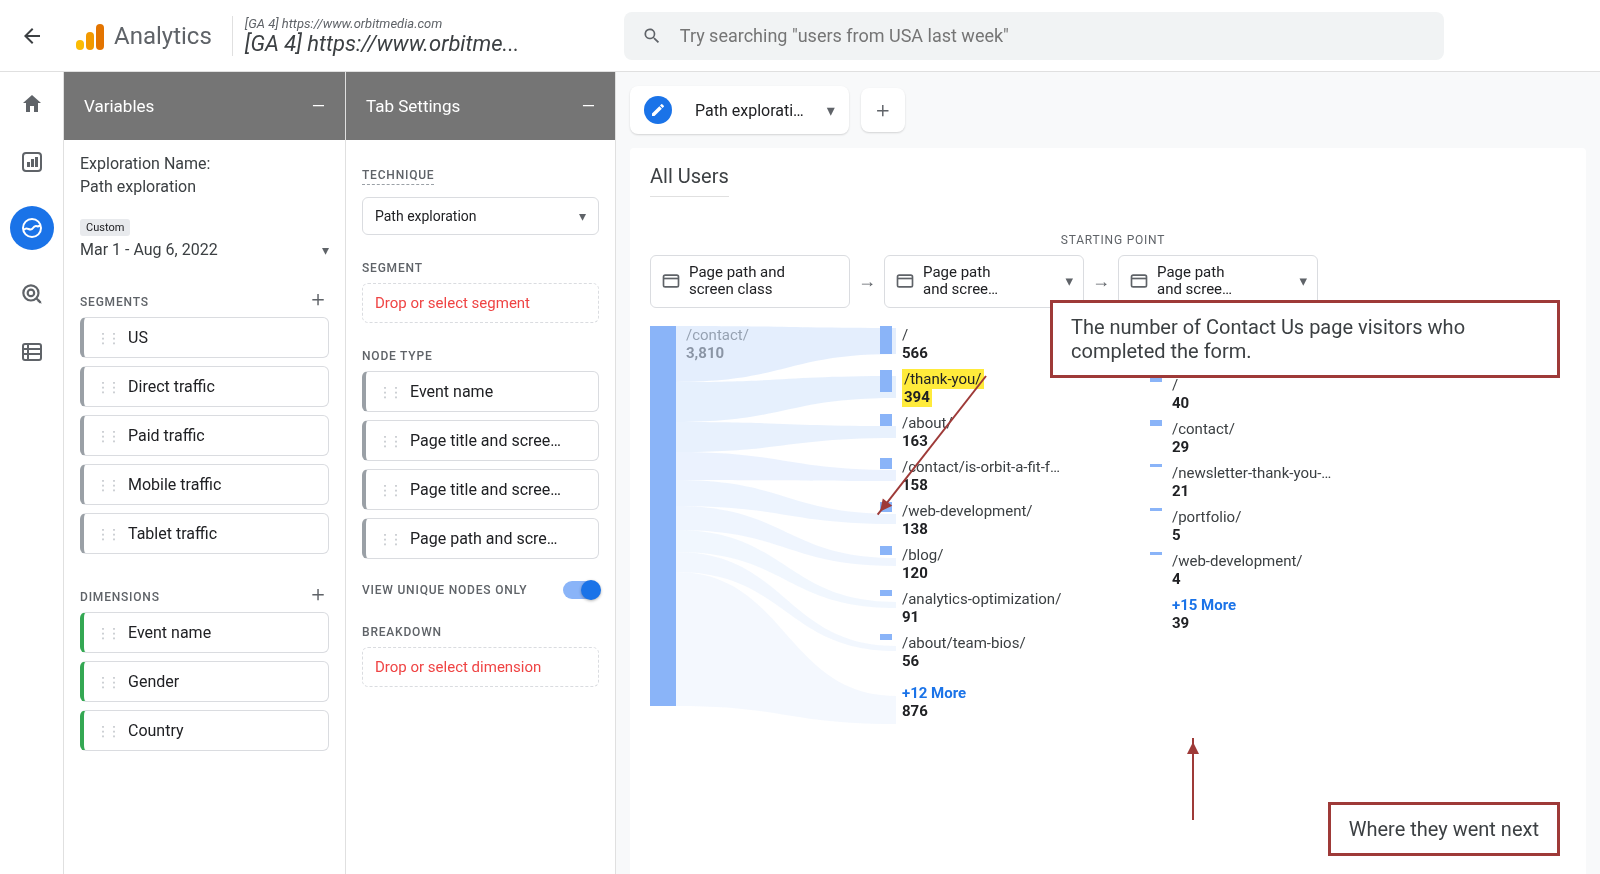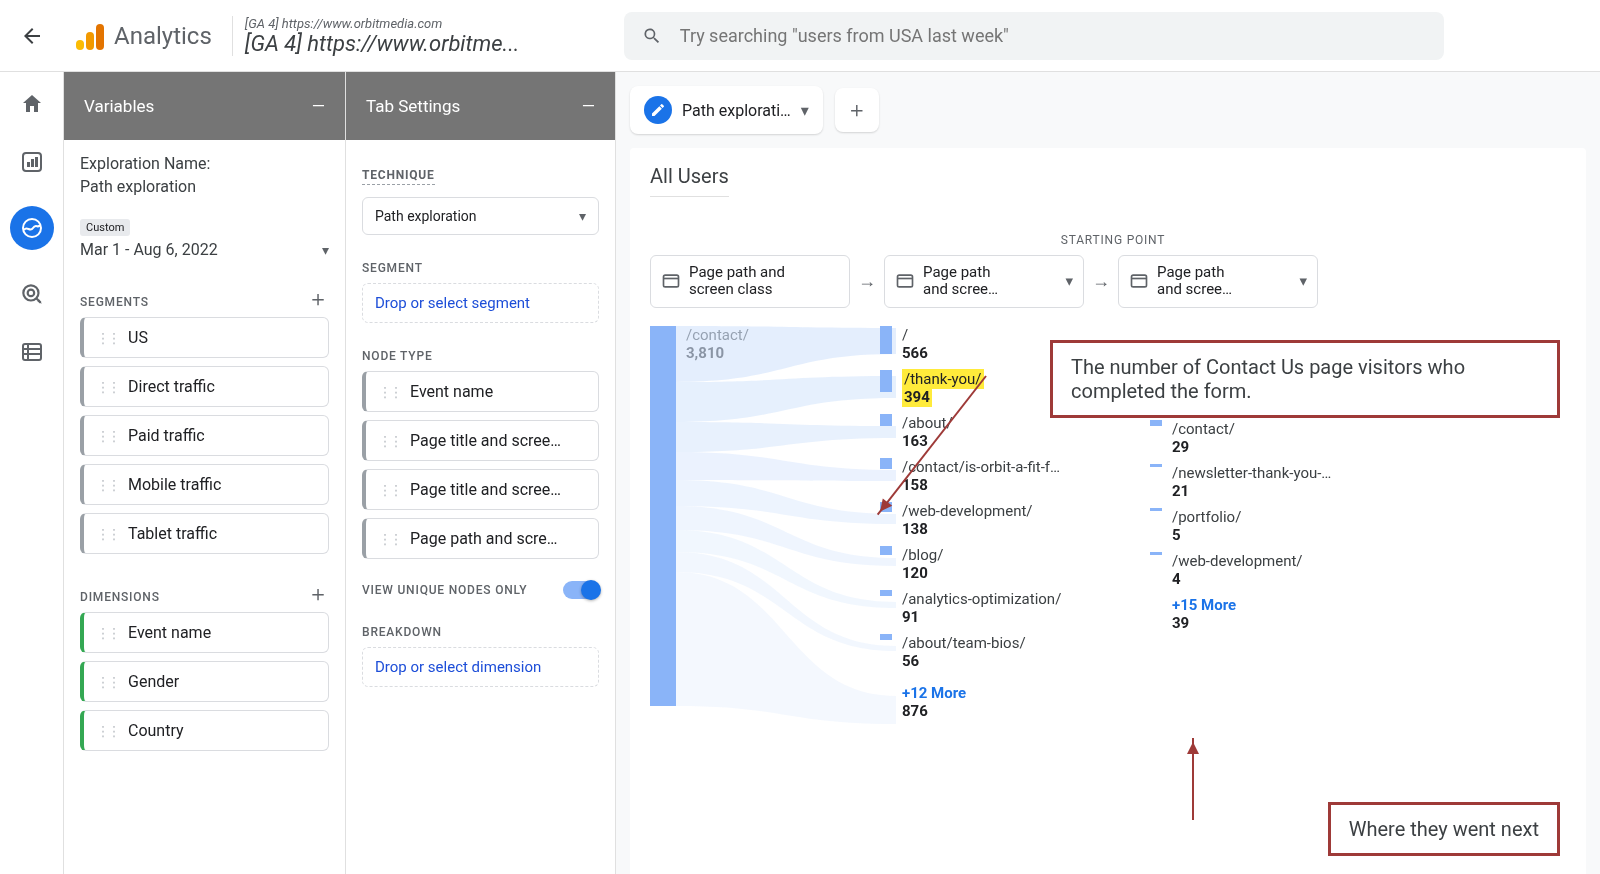--- a/index.html
+++ b/index.html
@@ -21,36 +21,36 @@
 .leftrail { width:64px; border-right:1px solid #e0e0e0; display:flex; flex-direction:column; align-items:center; padding-top:18px; gap:30px; }
 .leftrail .nav-icon { width:28px; height:28px; display:flex; align-items:center; justify-content:center; color:#5f6368; cursor:pointer; }
 .leftrail .nav-icon.active { width:44px; height:44px; background:#1a73e8; border-radius:50%; color:#fff; }
 
 .panel { border-right:1px solid #e0e0e0; display:flex; flex-direction:column; overflow-y:auto; }
 .panel.variables { width:282px; }
 .panel.tabsettings { width:270px; }
 .panel-header { background:#757575; color:#fff; height:68px; display:flex; align-items:center; justify-content:space-between; padding:0 20px; font-size:17px; }
 .panel-body { padding:14px 16px; }
 .section-label { font-size:12px; color:#5f6368; letter-spacing:0.8px; font-weight:500; margin:14px 0 8px; text-transform:uppercase; }
-.section-label.dotted { border-bottom:1px dashed #9aa0a6; display:inline-block; padding-bottom:2px;font-weight:bold; }
+.section-label.dotted { border-bottom:1px dashed #9aa0a6; display:inline-block; padding-bottom:2px; }
 .row-flex { display:flex; align-items:center; justify-content:space-between; }
 .field-text { font-size:16px; color:#3c4043; }
 .date-pill { font-size:11px; background:#e8eaed; padding:2px 6px; border-radius:3px; display:inline-block; }
 .dropdown-box { border:1px solid #dadce0; border-radius:6px; padding:10px 12px; display:flex; align-items:center; justify-content:space-between; cursor:pointer; margin-top:4px; }
-.drop-placeholder { border:1px dashed #dadce0; border-radius:6px; padding:10px 12px; color:#1d4ed8; font-size:15px; }
+.drop-placeholder { border:1px dashed #dadce0; border-radius:6px; padding:10px 12px; color:#ef4444; font-size:15px; }
 .chip { border:1px solid #dadce0; border-radius:6px; padding:10px 12px; display:flex; align-items:center; gap:10px; margin-bottom:8px; font-size:16px; cursor:grab; border-left:4px solid #9aa0a6; }
 .chip.green { border-left-color:#34a853; }
 .drag-handle { color:#bdc1c6; font-size:14px; letter-spacing:-3px; }
 .plus-btn { color:#5f6368; font-size:22px; cursor:pointer; }
 .toggle { width:36px; height:18px; background:#8ab4f8; border-radius:9px; position:relative; }
 .toggle::after { content:''; width:20px; height:20px; background:#1a73e8; border-radius:50%; position:absolute; right:-2px; top:-1px; box-shadow:0 1px 3px rgba(0,0,0,0.3); }
 
 .canvas { flex:1; background:#f8f9fa; position:relative; overflow:hidden; }
 .tab-bar { display:flex; gap:12px; padding:14px; align-items:center; }
-.tab-chip { background:#fff; border-radius:8px; padding:10px 14px; display:flex; align-items:center; gap:10px; box-shadow:0 1px 2px rgba(0,0,0,0.15); font-size:16px; }
+.tab-chip { background:#fff; border-radius:8px; padding:10px 14px; display:flex; align-items:center; gap:23px; box-shadow:0 1px 2px rgba(0,0,0,0.15); font-size:16px; }
 .tab-chip .edit-circle { width:28px; height:28px; background:#1a73e8; border-radius:50%; display:flex; align-items:center; justify-content:center; color:#fff; }
 .add-tab { width:44px; height:44px; background:#fff; border-radius:8px; display:flex; align-items:center; justify-content:center; box-shadow:0 1px 2px rgba(0,0,0,0.15); color:#5f6368; font-size:22px; cursor:pointer; }
 .canvas-inner { background:#fff; margin:0 14px 14px; border-radius:4px; padding:16px 20px; position:relative; height:calc(100% - 70px); }
 .segment-title { font-size:20px; color:#3c4043; border-bottom:1px solid #e0e0e0; padding-bottom:8px; display:inline-block; }
 .step-header-label { font-size:12px; color:#5f6368; letter-spacing:0.8px; text-transform:uppercase; margin-left:10px; }
 .step-boxes { display:flex; gap:8px; align-items:center; margin-top:8px; }
 .step-box { border:1px solid #dadce0; border-radius:6px; padding:8px 10px; display:flex; align-items:center; gap:8px; width:200px; font-size:15px; }
 .step-box .txt { line-height:1.15; }
 .arrow-sep { color:#5f6368; font-size:18px; }
 
@@ -65,21 +65,21 @@
 .bar.med { height:28px; }
 .bar.sm { height:6px; }
 .bar.tiny { height:3px; }
 .node-text { font-size:15px; line-height:1.2; }
 .node-text .path { color:#3c4043; }
 .node-text .val { font-weight:700; }
 .highlight { background:#ffeb3b; padding:1px 2px; }
 .more-link { color:#1a73e8; font-weight:700; font-size:15px; }
 
 .annotation { position:absolute; background:#fff; border:3px solid #9e3a38; color:#3c4043; font-size:20px; padding:12px 18px; z-index:5; }
-.annotation.a1 { top:152px; right:26px; width:510px;margin-top:40px; }
+.annotation.a1 { top:152px; right:26px; width:510px; }
 .annotation.a2 { bottom:24px; right:26px; }
 .arrow-line { position:absolute; width:2px; background:#9e3a38; transform-origin:top center; z-index:4; }
 .arrow-line::after { content:''; position:absolute; bottom:-2px; left:-5px; border:6px solid transparent; border-top:12px solid #9e3a38; }
 
 .icon-sm { width:20px; height:20px; color:#5f6368; display:inline-flex; align-items:center; justify-content:center; }
 svg { display:block; }
 </style>
 </head>
 <body>
 

